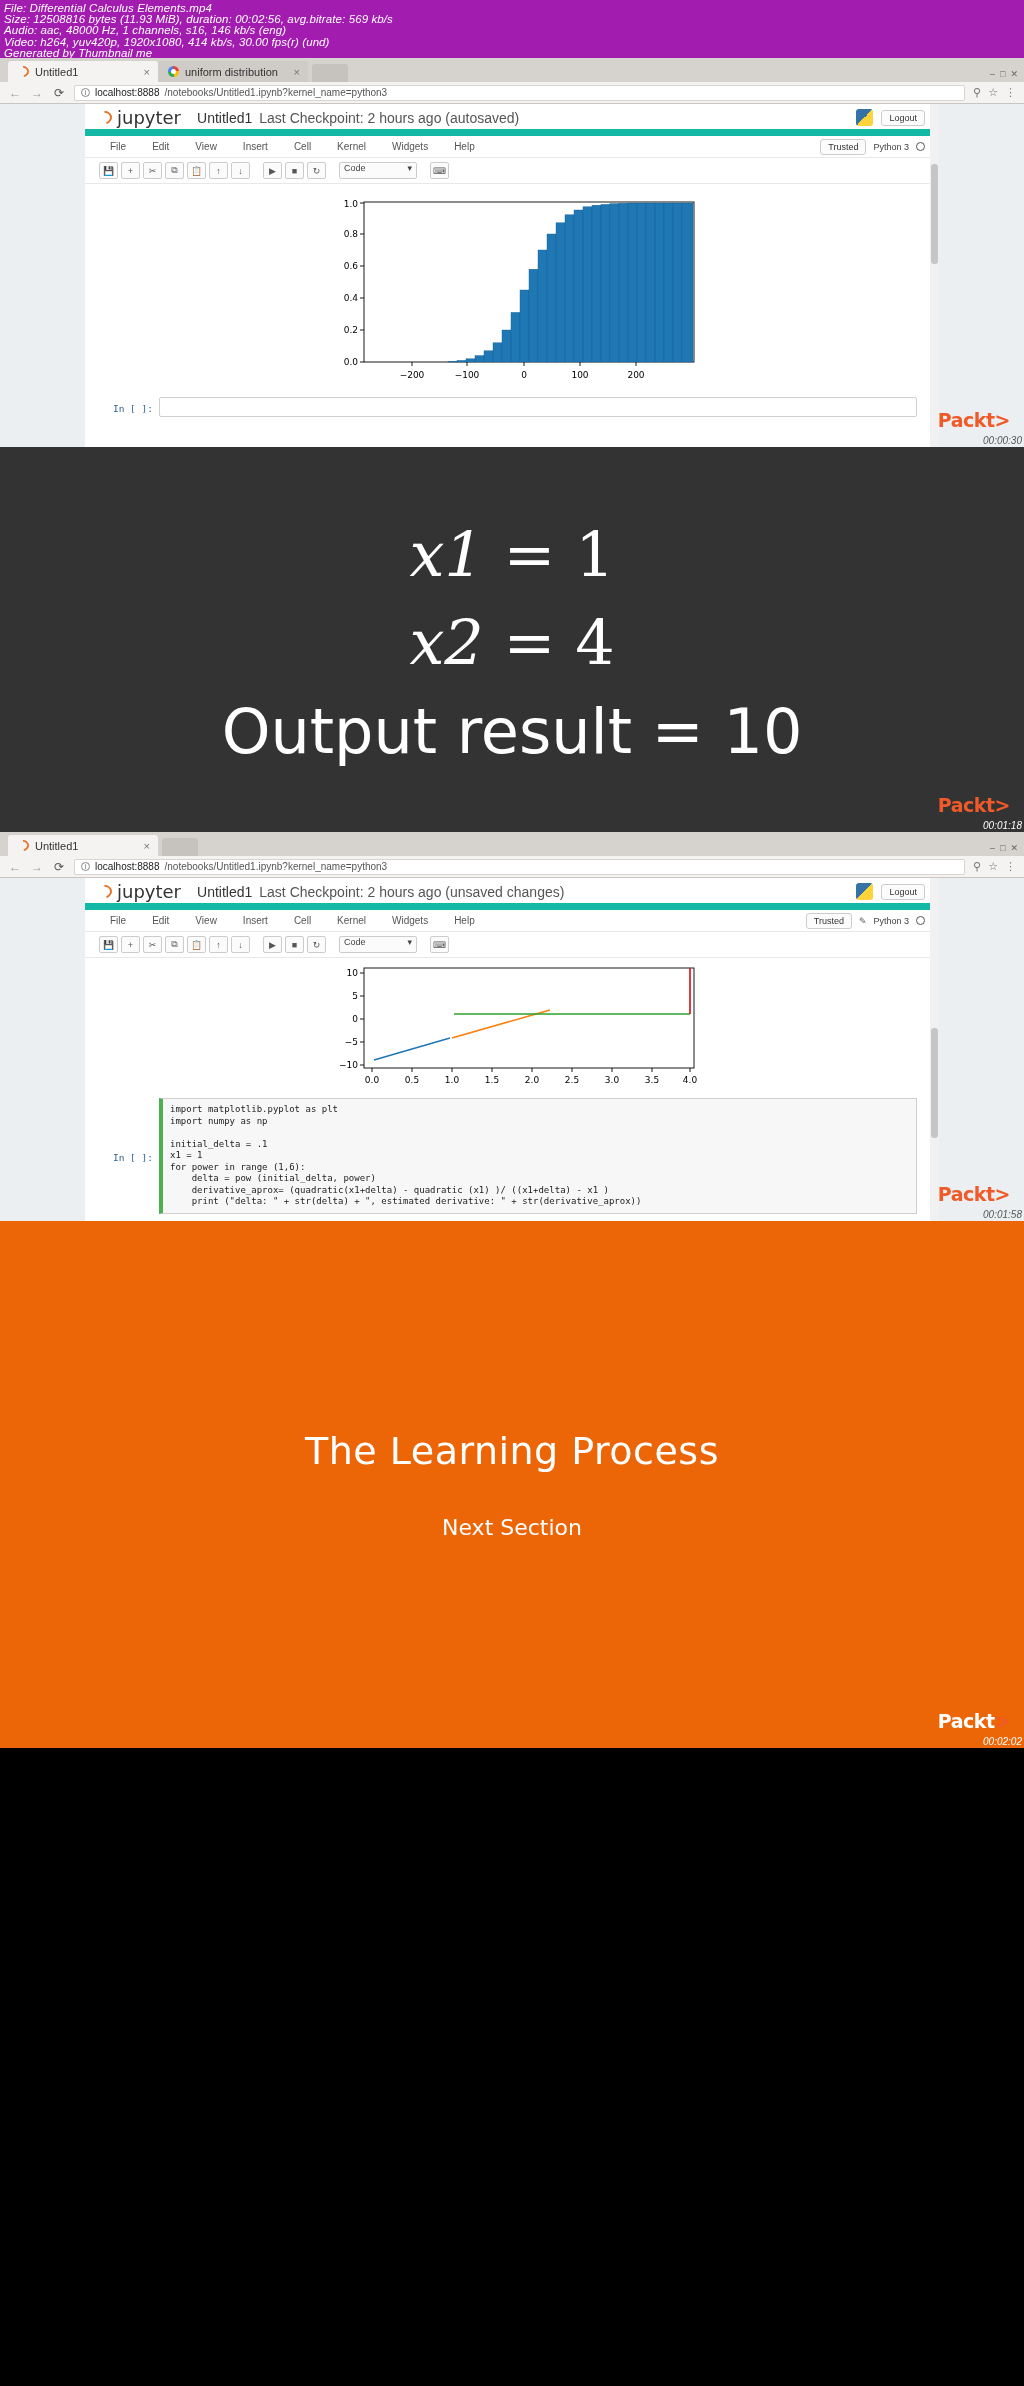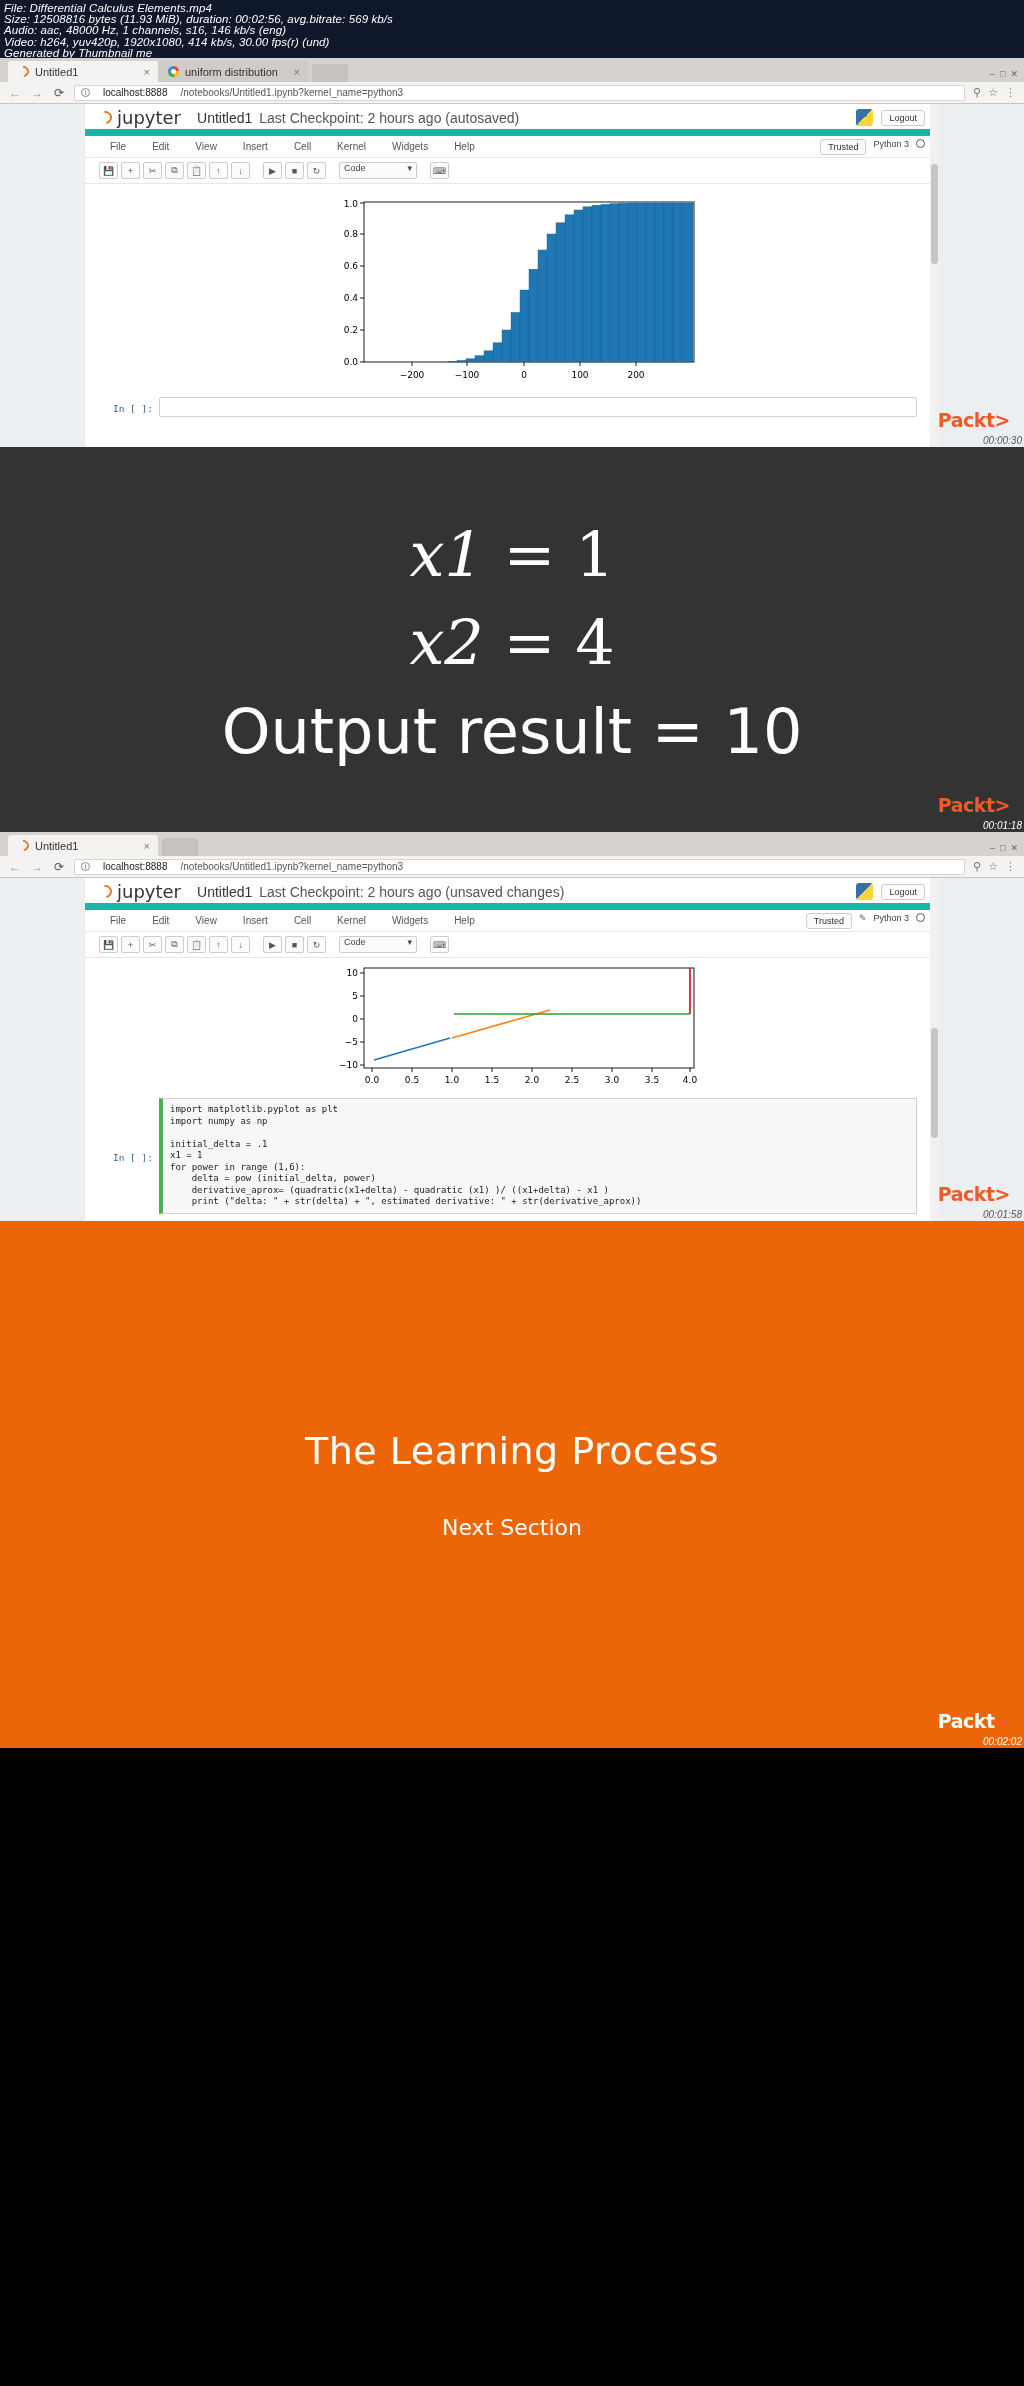--- a/index.html
+++ b/index.html
@@ -5,21 +5,21 @@
   * { box-sizing: border-box; margin: 0; padding: 0; }
   body {
     width: 1024px; height: 2386px;
     background: #000;
     font-family: "Liberation Sans", sans-serif;
     overflow: hidden;
   }
 
   
   .meta {
-    background: #0f172a; color: #ffffff;
+    background: #a21caf; color: #ffffff;
     font-style: italic;
     font-size: 11.5px;
     line-height: 11.2px;
     padding: 3px 4px 2px 4px;
     height: 58px;
     font-family: "Liberation Sans", sans-serif;
     letter-spacing: 0.1px;
   }
   .meta div { white-space: nowrap; }
 
@@ -59,21 +59,21 @@
     content: ""; position: absolute; inset: 3px; background: #fff; border-radius: 50%;
   }
   .urlbar {
     height: 22px; background: #f4f3f2; display: flex; align-items: center;
     gap: 8px; padding: 0 8px; border-bottom: 1px solid #c9c5c1;
   }
   .nav-ico { font-size: 12px; color: #9a9a9a; width: 14px; text-align: center; }
   .nav-ico.enabled { color: #5a5a5a; }
   .urlfield {
     flex: 1; height: 16px; background: #fff; border: 1px solid #d8d4d0;
-    border-radius: 2px; display: flex; align-items: center; gap: 13px;
+    border-radius: 2px; display: flex; align-items: center; gap: 5px;
     padding: 0 6px; font-size: 10px; color: #3b3b3b;
   }
   .info-ico {
     width: 9px; height: 9px; border: 1px solid #888; border-radius: 50%;
     font-size: 7px; line-height: 8px; text-align: center; color: #666; flex: none;
   }
   .url-host { color: #222; }
   .url-path { color: #555; }
   .urlbar-right { display: flex; gap: 7px; align-items: center; color: #777; font-size: 11px; }
 
@@ -100,21 +100,21 @@
   }
   .btn-outline {
     border: 1px solid #ccc; background: #fcfcfc; border-radius: 3px;
     font-size: 9px; color: #333; padding: 2px 7px;
   }
   .jup-menubar {
     display: flex; align-items: center; gap: 4px; padding: 3px 14px;
     border-bottom: 1px solid #e8e8e8; height: 22px;
   }
   .menu-item { font-size: 10px; color: #555; padding: 2px 11px; }
-  .menubar-right { margin-left: auto; display: flex; align-items: flex-start; gap: 7px; }
+  .menubar-right { margin-left: auto; display: flex; align-items: center; gap: 7px; }
   .kernel-label { font-size: 9px; color: #444; }
   .kernel-circle { width: 9px; height: 9px; border: 1.2px solid #555; border-radius: 50%; }
   .pencil-ico { font-size: 9px; color: #555; }
   .jup-toolbar {
     display: flex; align-items: center; gap: 3px; padding: 4px 14px; height: 26px;
     border-bottom: 1px solid #e8e8e8;
   }
   .tb-btn {
     min-width: 19px; height: 17px; border: 1px solid #ccc; border-radius: 2px;
     background: #fbfbfb; font-size: 9px; color: #555;

